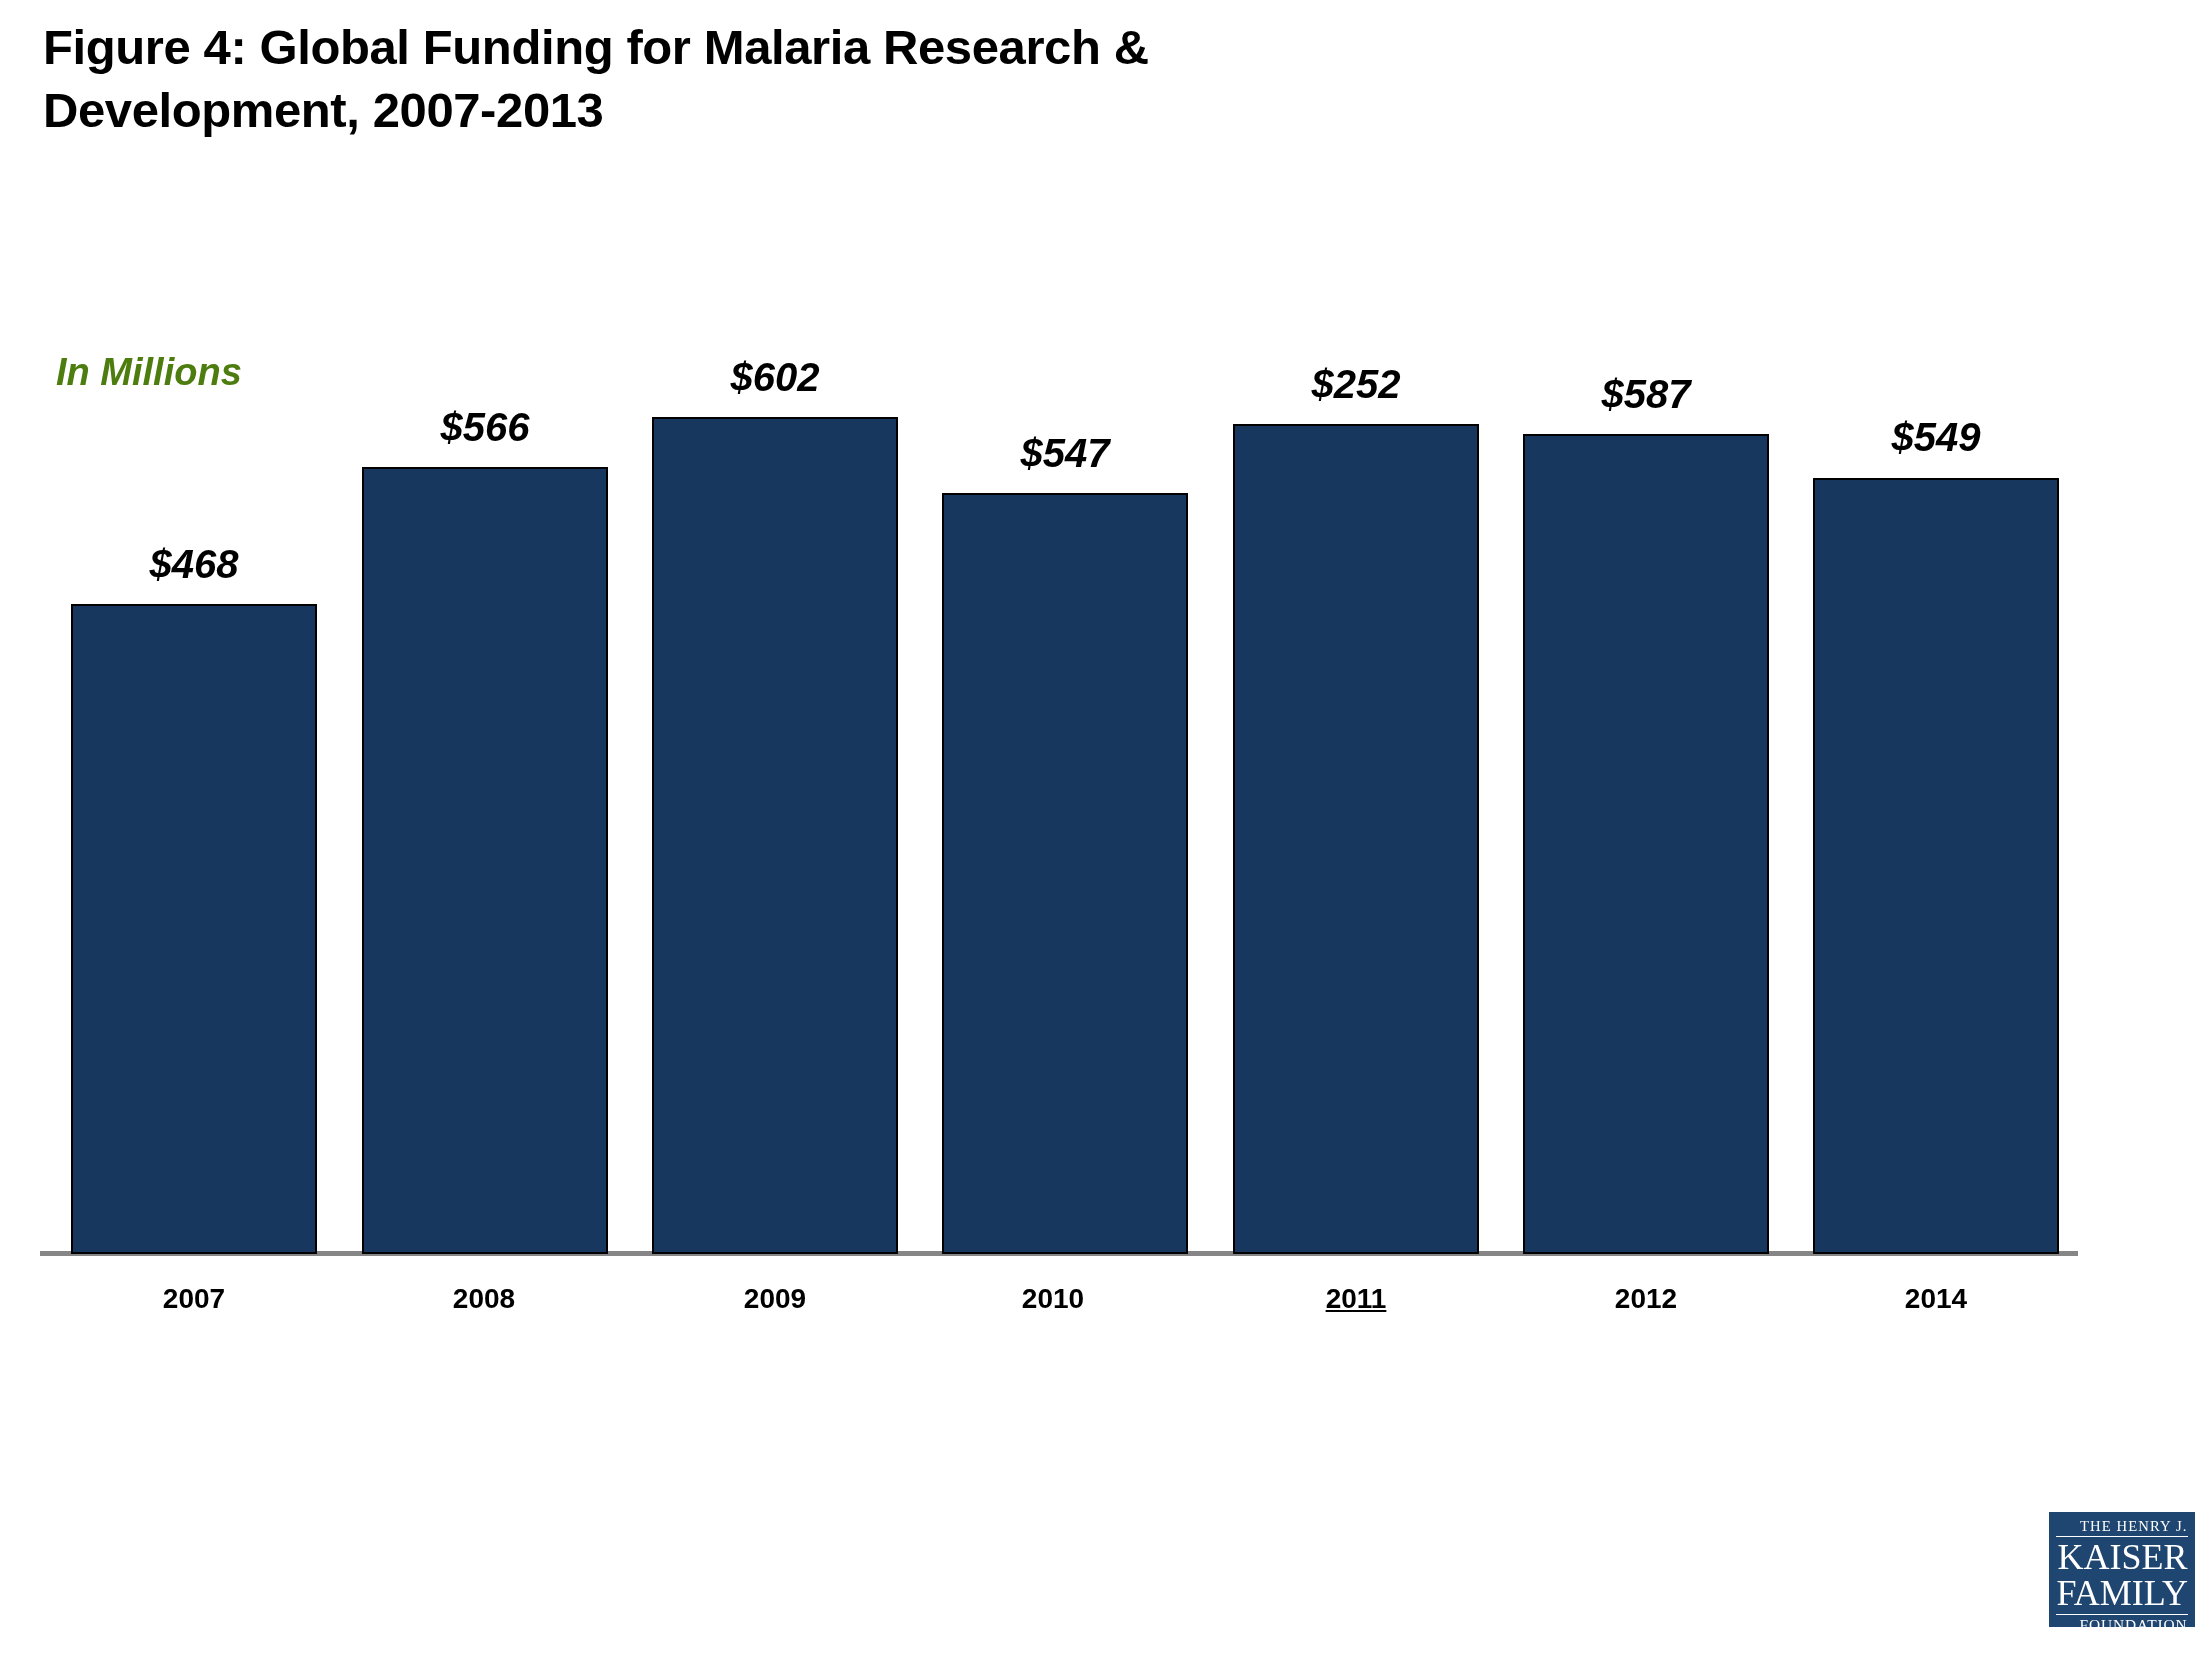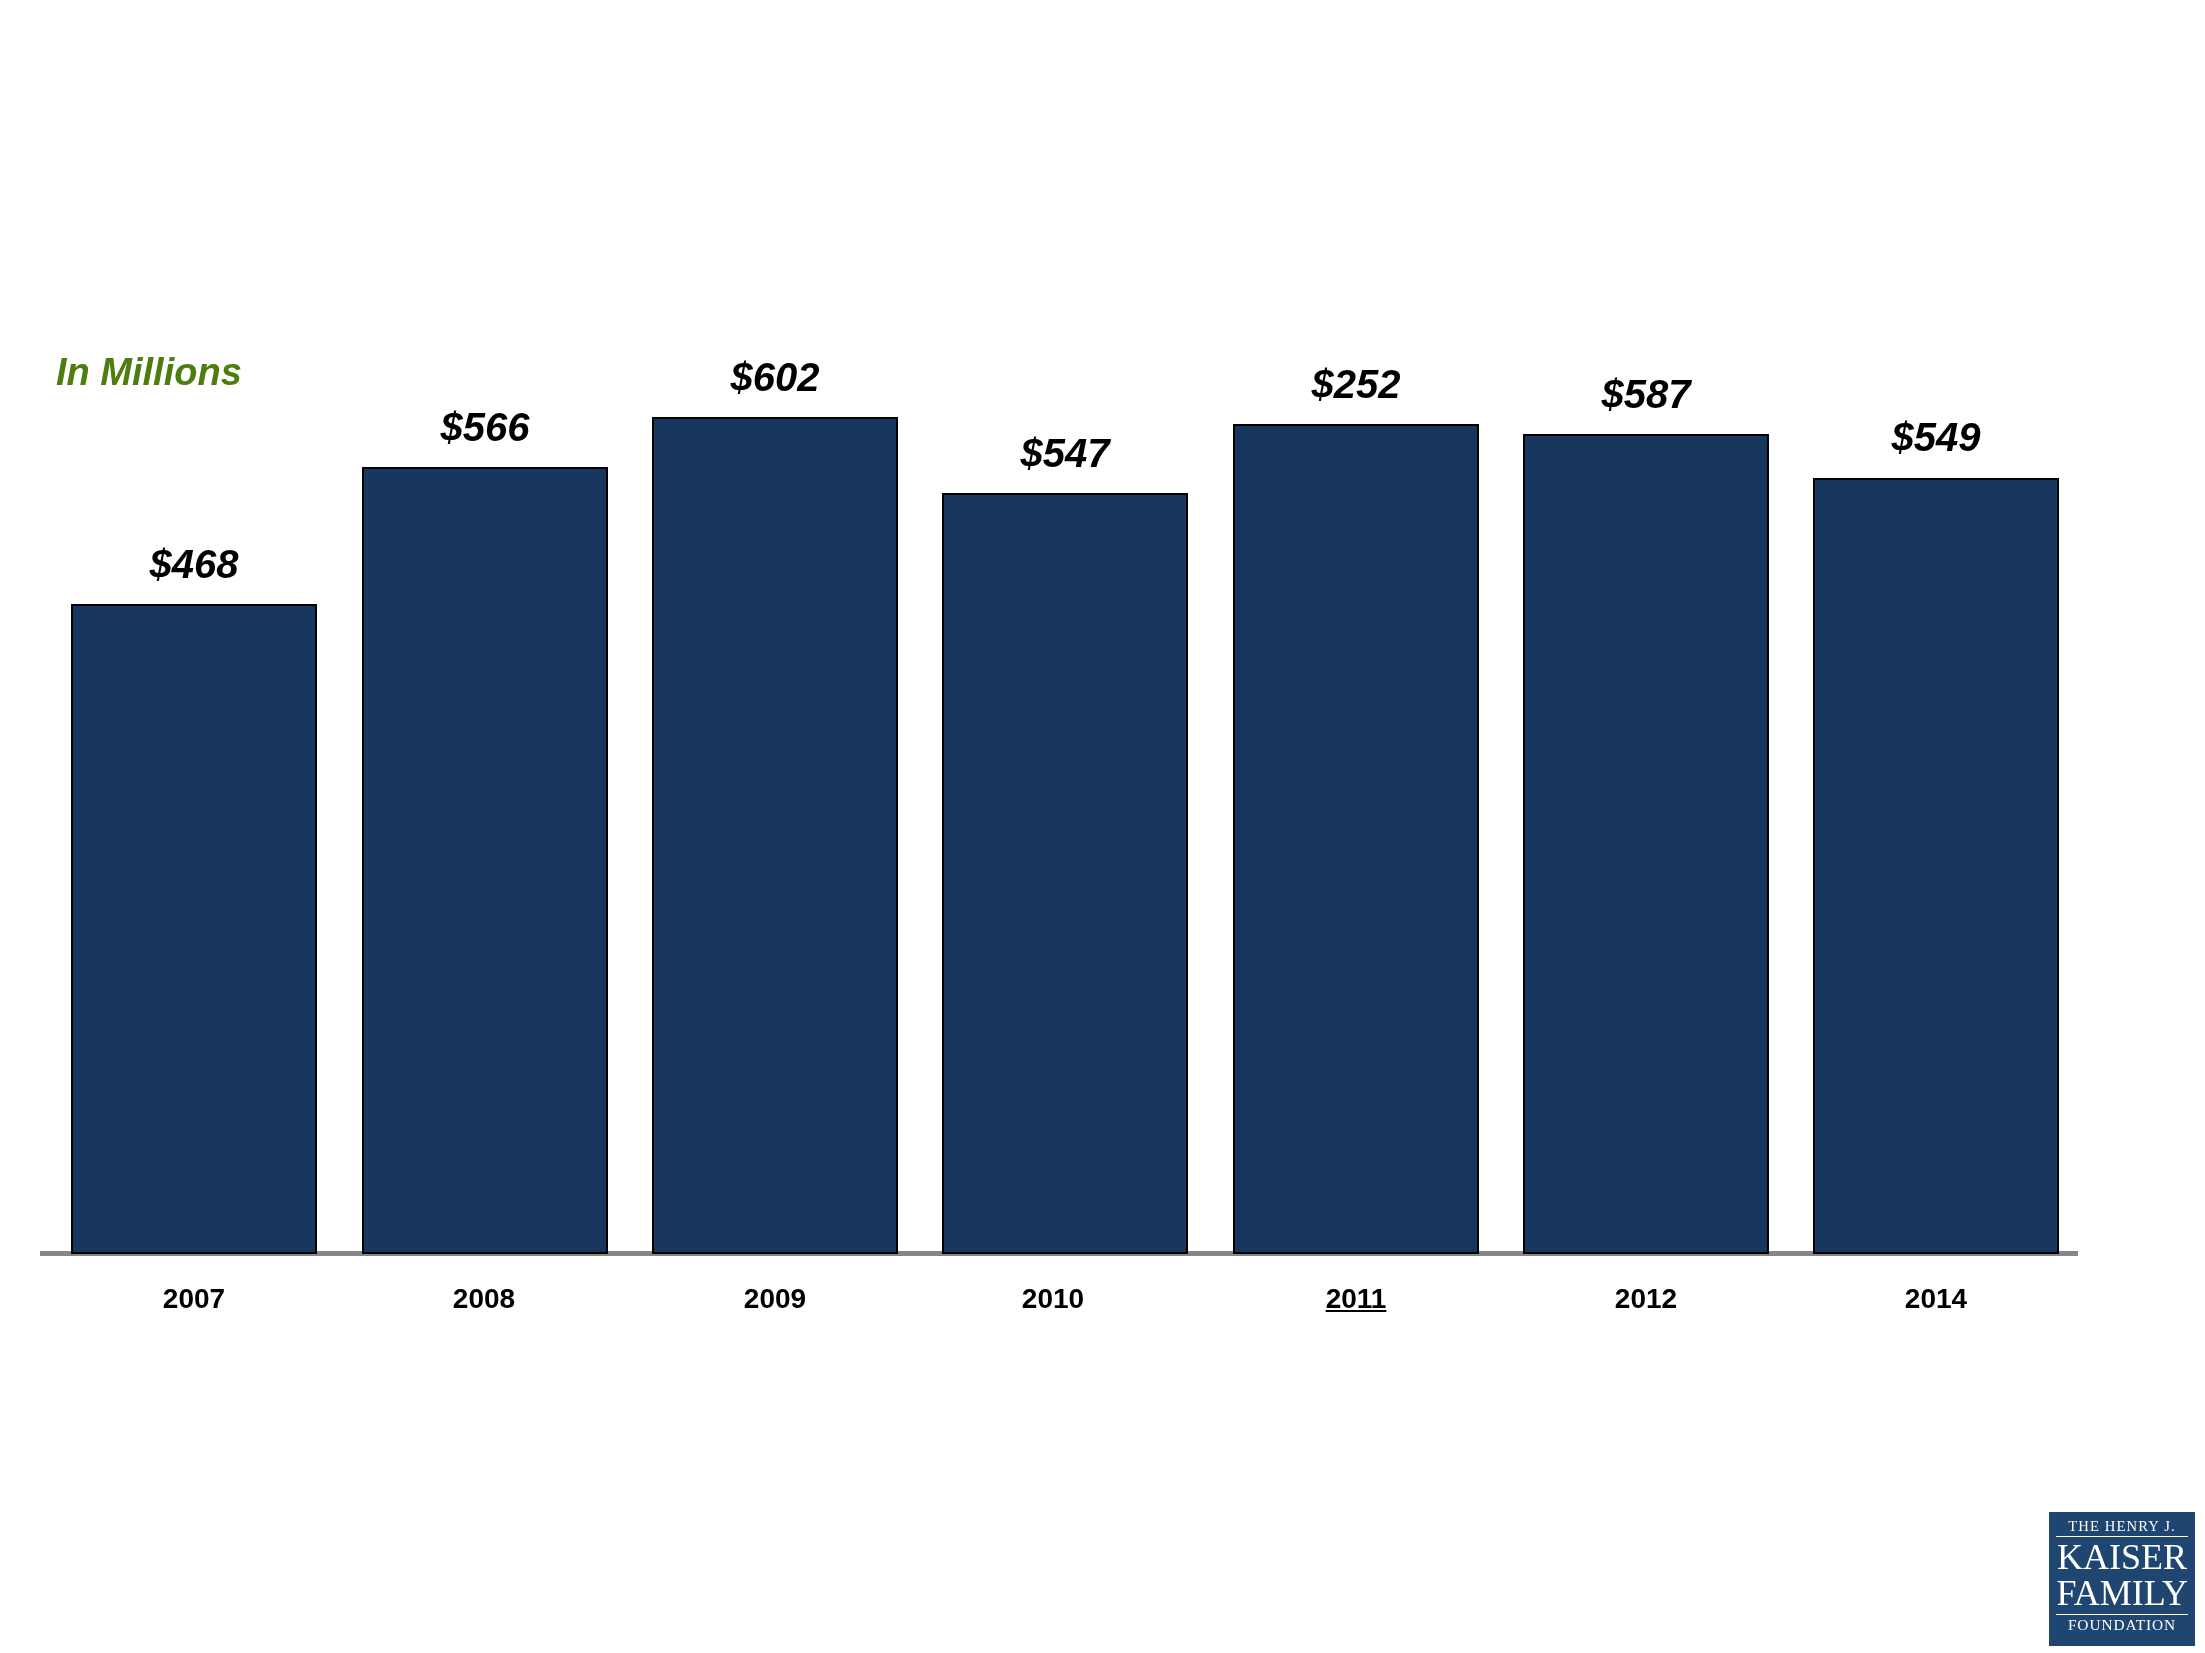--- a/index.html
+++ b/index.html
@@ -99,27 +99,27 @@
     white-space: nowrap;
     line-height: 1;
   }
 
   
   #logo {
     position: absolute;
     left: 2049px;
     top: 1512px;
     width: 146px;
-    height: 134px;
+    height: 115px;
     background: #1F4571;
     box-sizing: border-box;
     padding: 6.6px 7.4px 5.1px 7.4px;
     font-family: "Liberation Serif", serif;
     color: #ffffff;
-    text-align: center;
+    text-align: right;
     overflow: hidden;
   }
   #logo .l1 {
     font-size: 14.7px;
     letter-spacing: 1.1px;
     line-height: 1.05;
     padding-bottom: 2.2px;
     border-bottom: 1.5px solid #ffffff;
   }
   #logo .l2 {
@@ -140,20 +140,24 @@
     letter-spacing: 0.9px;
     line-height: 1.05;
     padding-top: 2.9px;
   }
 </style>
 </head>
 <body>
 
 <div id="slide" style="background: rgb(255, 255, 255);">
 
+  <div id="title">
+    <span class="tline">Figure 4: Global Funding for Malaria Research &amp;</span>
+    <span class="tline">Development, 2007-2013</span>
+  </div>
 
   <div id="units-label">In Millions</div>
 
   <div id="plot">
     <div id="axis-line" style="background: rgb(134, 134, 134);"></div>
     <div id="bars">
         <div class="bar-group" style="left: 71px; width: 246px; height: 1254px; bottom: 40px;">
           <div class="bar" style="height: 650px; background: rgb(23, 55, 94); border-color: rgb(0, 0, 0);"></div>
           <div class="bar-value" style="bottom: 670px;">$468</div>
         </div>

